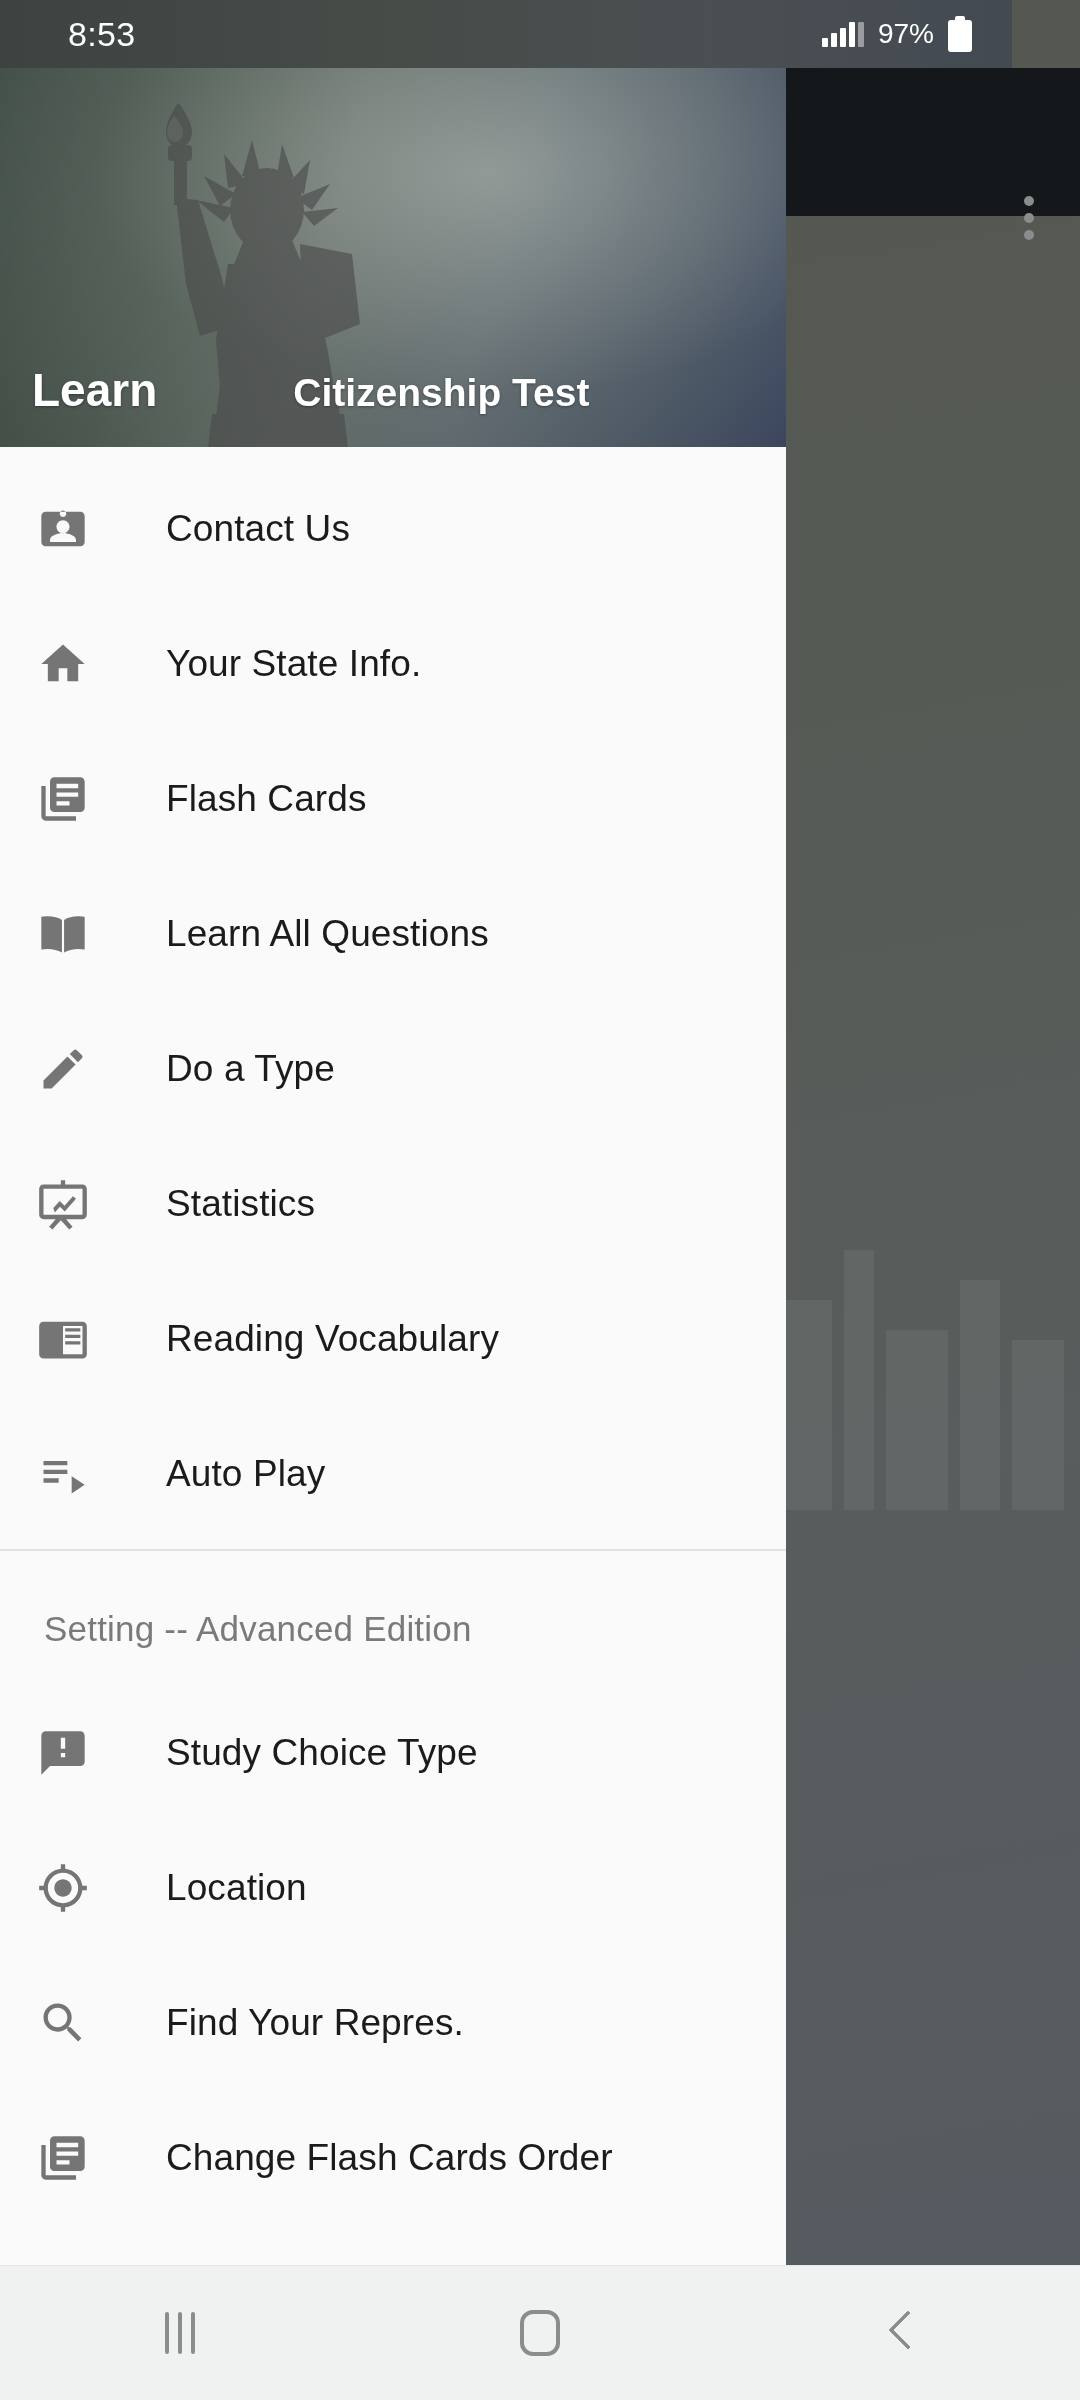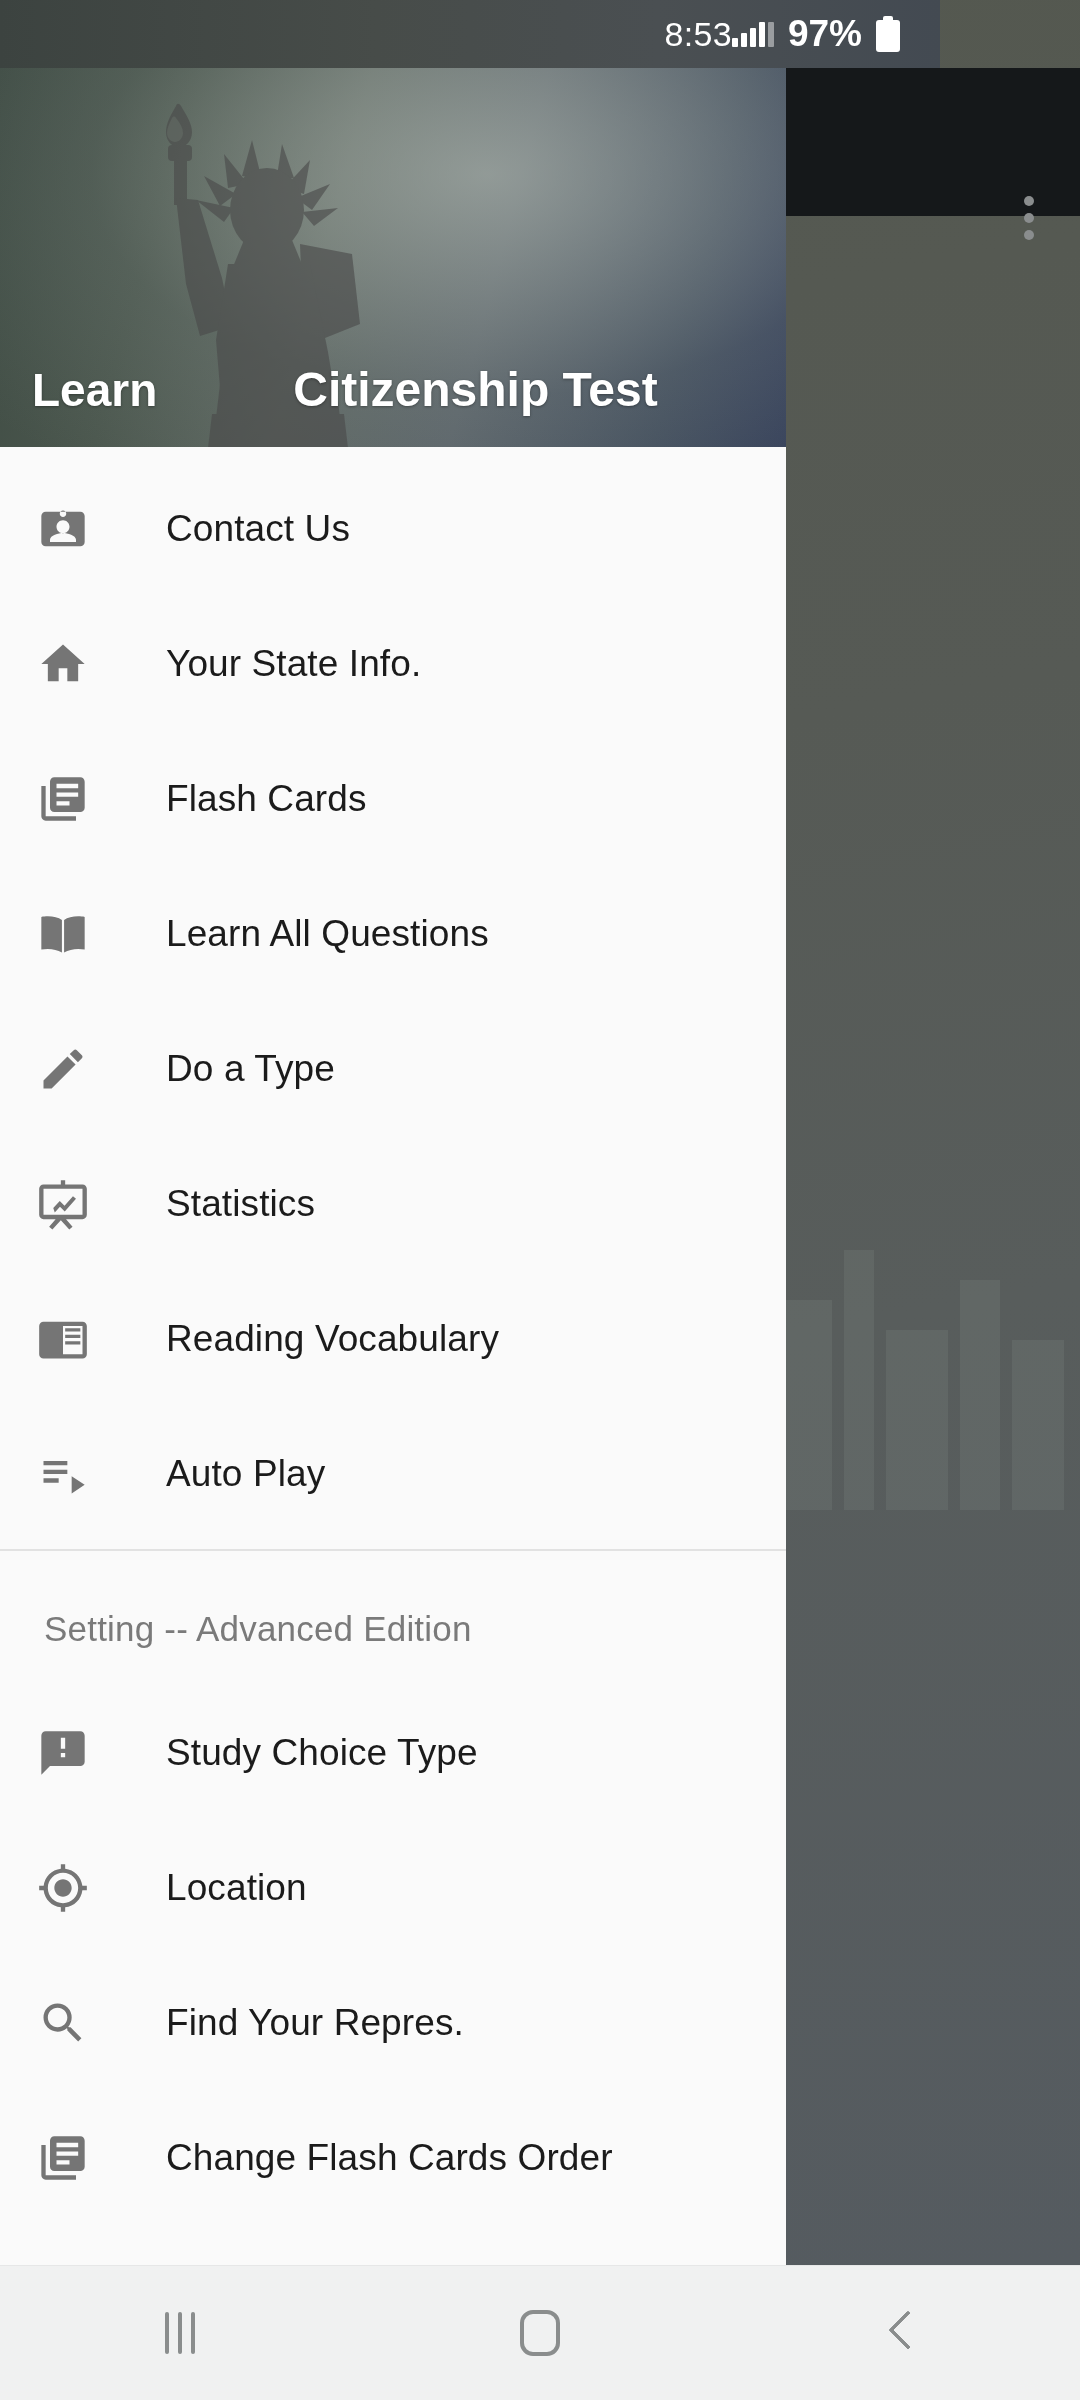--- a/index.html
+++ b/index.html
@@ -38,37 +38,37 @@
   }
   .bg-ghost-1 { top:1515px; font-size:168px; left:-110px; }
   .bg-ghost-2 { top:1800px; font-size:168px; left:-60px; }
   .bg-skyline {
     position:absolute; left:560px; top:1180px; width:520px; height:330px;
     opacity:.14;
   }
 
   
   .statusbar {
-    position:absolute; left:0; top:0; width:940px; height:68px;
-    display:flex; align-items:center; justify-content:flex-end;
+    position:absolute; left:0; top:0; width:1012px; height:68px;
+    display:flex; align-items:center; justify-content:space-between;
     padding:0 40px 0 68px;
     color:#ffffff;
     background:linear-gradient(90deg,#3c4340 0%,#474c49 40%,#4a4f52 70%,#434a52 100%);
     z-index:40;
   }
   .sb-time { font-size:34px; font-weight:400; letter-spacing:.3px; }
   .sb-right { display:flex; align-items:center; gap:14px; }
   .sb-signal { display:flex; align-items:flex-end; gap:3px; height:26px; }
   .sb-signal i { display:block; width:6px; background:#ffffff; border-radius:1px; }
   .sb-signal i:nth-child(1){ height:9px; }
   .sb-signal i:nth-child(2){ height:14px; }
   .sb-signal i:nth-child(3){ height:19px; }
   .sb-signal i:nth-child(4){ height:25px; }
   .sb-signal i:nth-child(5){ height:25px; background:rgba(255,255,255,.45); }
-  .sb-batt-pct { font-size:37px; font-weight:700; }
+  .sb-batt-pct { font-size:28px; font-weight:400; }
   .sb-battery { position:relative; width:24px; height:36px; }
   .sb-battery .body { position:absolute; left:0; bottom:0; width:24px; height:32px; background:#fff; border-radius:3px; }
   .sb-battery .cap  { position:absolute; left:7px; top:0; width:10px; height:6px; background:#fff; border-radius:2px 2px 0 0; }
 
   
   .drawer {
     position:absolute; left:0; top:68px; width:786px; height:2197px;
     background:#fafafa;
     z-index:30;
     overflow:hidden;
@@ -81,21 +81,21 @@
       linear-gradient(105deg,#3d4a42 0%,#4b574e 22%,#5d6761 42%,#5b6469 62%,#434f5d 85%,#36415a 100%);
     overflow:hidden;
   }
   .statue { position:absolute; left:124px; top:20px; width:250px; height:360px; opacity:.62; }
   .header-titles {
     position:absolute; left:0; bottom:30px; width:786px;
     display:flex; align-items:baseline; color:#ffffff;
     text-shadow:0 1px 3px rgba(0,0,0,.35);
   }
   .hdr-learn { font-size:46px; font-weight:700; margin-left:32px; }
-  .hdr-title { font-size:48px; font-weight:700; margin-left:136px; }
+  .hdr-title { font-size:39px; font-weight:700; margin-left:136px; }
 
   
   .menu-section { padding:14px 0 8px 0; }
   .menu-item {
     display:flex; align-items:center; height:135px; padding-left:32px; cursor:pointer;
   }
   .menu-icon {
     width:62px; height:62px; flex:0 0 62px;
     display:flex; align-items:center; justify-content:center;
     color:#707070;

